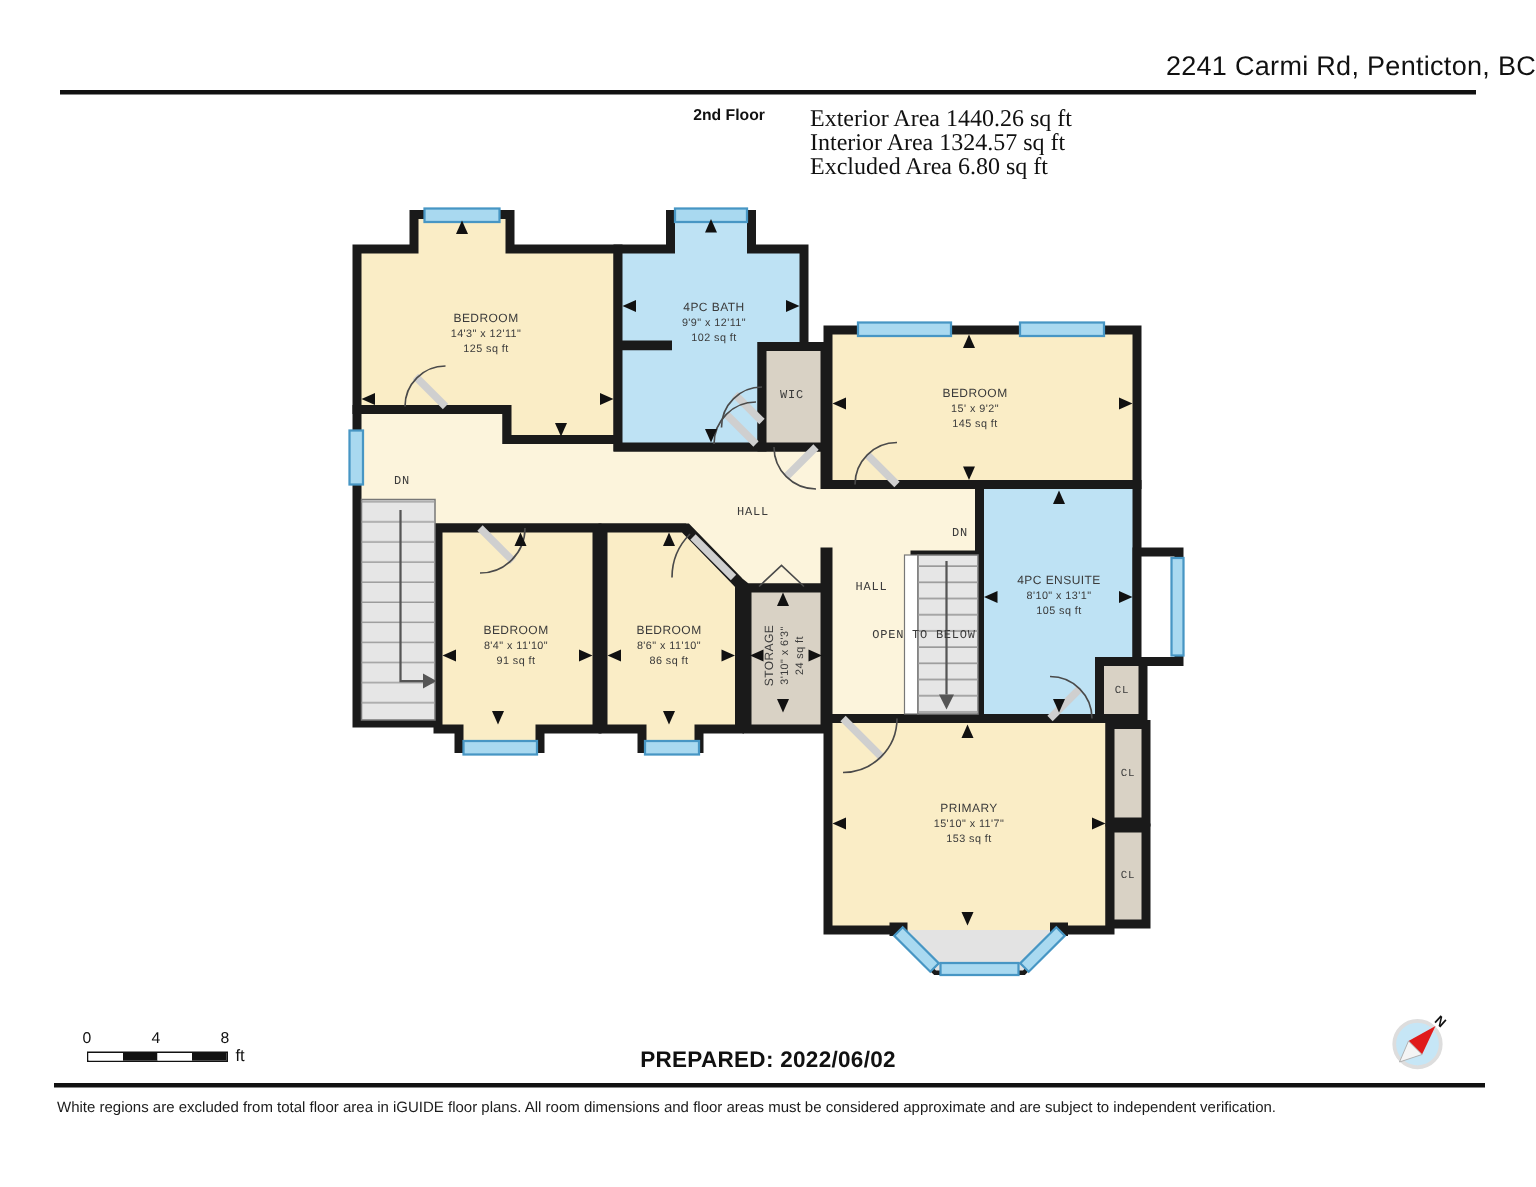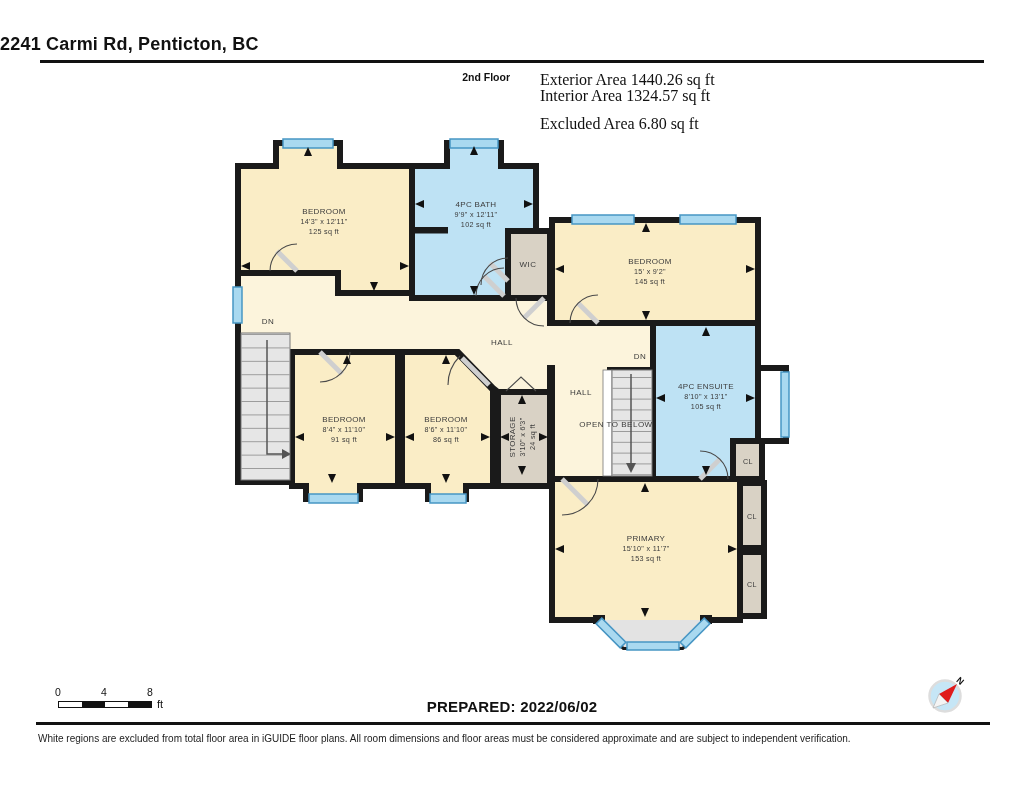--- a/index.html
+++ b/index.html
@@ -1,50 +1,50 @@
 <!DOCTYPE html>
 <html><head>
 <meta charset="utf-8">
 <style>
   html,body{margin:0;padding:0;background:#fff;}
   .page{position:relative;width:1024px;height:791px;background:#fff;overflow:hidden;
         font-family:"Liberation Sans",sans-serif;color:#111;}
   .abs{position:absolute;}
-  .title{top:34px;left:0;width:100%;text-align:left;font-size:18px;font-weight:700;letter-spacing:.2px;}
+  .title{top:34px;left:0;width:100%;text-align:right;font-size:18px;font-weight:400;letter-spacing:.2px;}
   .rule{left:40px;top:60px;width:944px;height:3px;background:#111;}
   .rule2{left:36px;top:722px;width:954px;height:3px;background:#111;}
   .info-label{left:408px;top:71px;width:102px;text-align:right;font-size:10.5px;font-weight:700;}
   .info-val{left:540px;font-size:16px;font-family:Liberation Serif, serif;}
   .plan-svg{left:0;top:0;}
   .rl{position:absolute;transform:translate(-50%,-50%);text-align:center;color:#3b3b3b;
       font-size:8px;line-height:1.3;letter-spacing:.3px;white-space:nowrap;}
   .rl .dm,.rl .ar{font-size:7.2px;}
   .rl-rot{transform:translate(-50%,-50%) rotate(-90deg);}
   .tag{position:absolute;transform:translate(-50%,-50%);font-size:8px;color:#3b3b3b;
-       letter-spacing:.5px;white-space:nowrap;}
+       letter-spacing:.5px;white-space:nowrap;font-family:Liberation Mono, monospace;}
   .tag-sm{font-size:7.2px;}
   .sb-num{position:absolute;top:686px;width:20px;text-align:center;font-size:10.5px;}
   .sb-bar{position:absolute;top:701px;left:58px;width:92px;height:5px;border:1.2px solid #111;display:flex;}
   .sb-seg{width:23px;height:100%;}
   .sb-ft{position:absolute;top:698px;left:157px;font-size:11px;}
   .prepared{position:absolute;top:698px;left:50%;transform:translateX(-50%);font-size:15px;font-weight:700;letter-spacing:.2px;}
   .disclaimer{position:absolute;top:733px;left:38px;font-size:10px;color:#1c1c1c;}
   .north{position:absolute;left:957px;top:676px;font-size:9px;font-weight:700;transform:rotate(42deg);}
 </style>
 </head>
 <body>
 
 <div class="page">
 
   <div class="abs title">2241 Carmi Rd, Penticton, BC</div>
   <div class="abs rule"></div>
   <div class="abs info-label">2nd Floor</div>
   <div class="abs info-val" style="top:71px;">Exterior Area 1440.26 sq ft</div>
   <div class="abs info-val" style="top:87px;">Interior Area 1324.57 sq ft</div>
-  <div class="abs info-val" style="top:103px;margin-top:12px;">Excluded Area 6.80 sq ft</div>
+  <div class="abs info-val" style="top:103px;">Excluded Area 6.80 sq ft</div>
 
   <svg class="abs plan-svg" width="1024" height="791" viewBox="0 0 1024 791">
     <defs>
       <polygon id="ar-u" points="0,-5 -4,4 4,4" fill="#111"></polygon>
       <polygon id="ar-d" points="0,5 -4,-4 4,-4" fill="#111"></polygon>
       <polygon id="ar-l" points="-5,0 4,-4 4,4" fill="#111"></polygon>
       <polygon id="ar-r" points="5,0 -4,-4 -4,4" fill="#111"></polygon>
       <pattern id="tr13" width="60" height="13.4" patternUnits="userSpaceOnUse">
         <line x1="0" y1="13" x2="60" y2="13" stroke="#9a9a9a" stroke-width="1.2"></line>
       </pattern>

